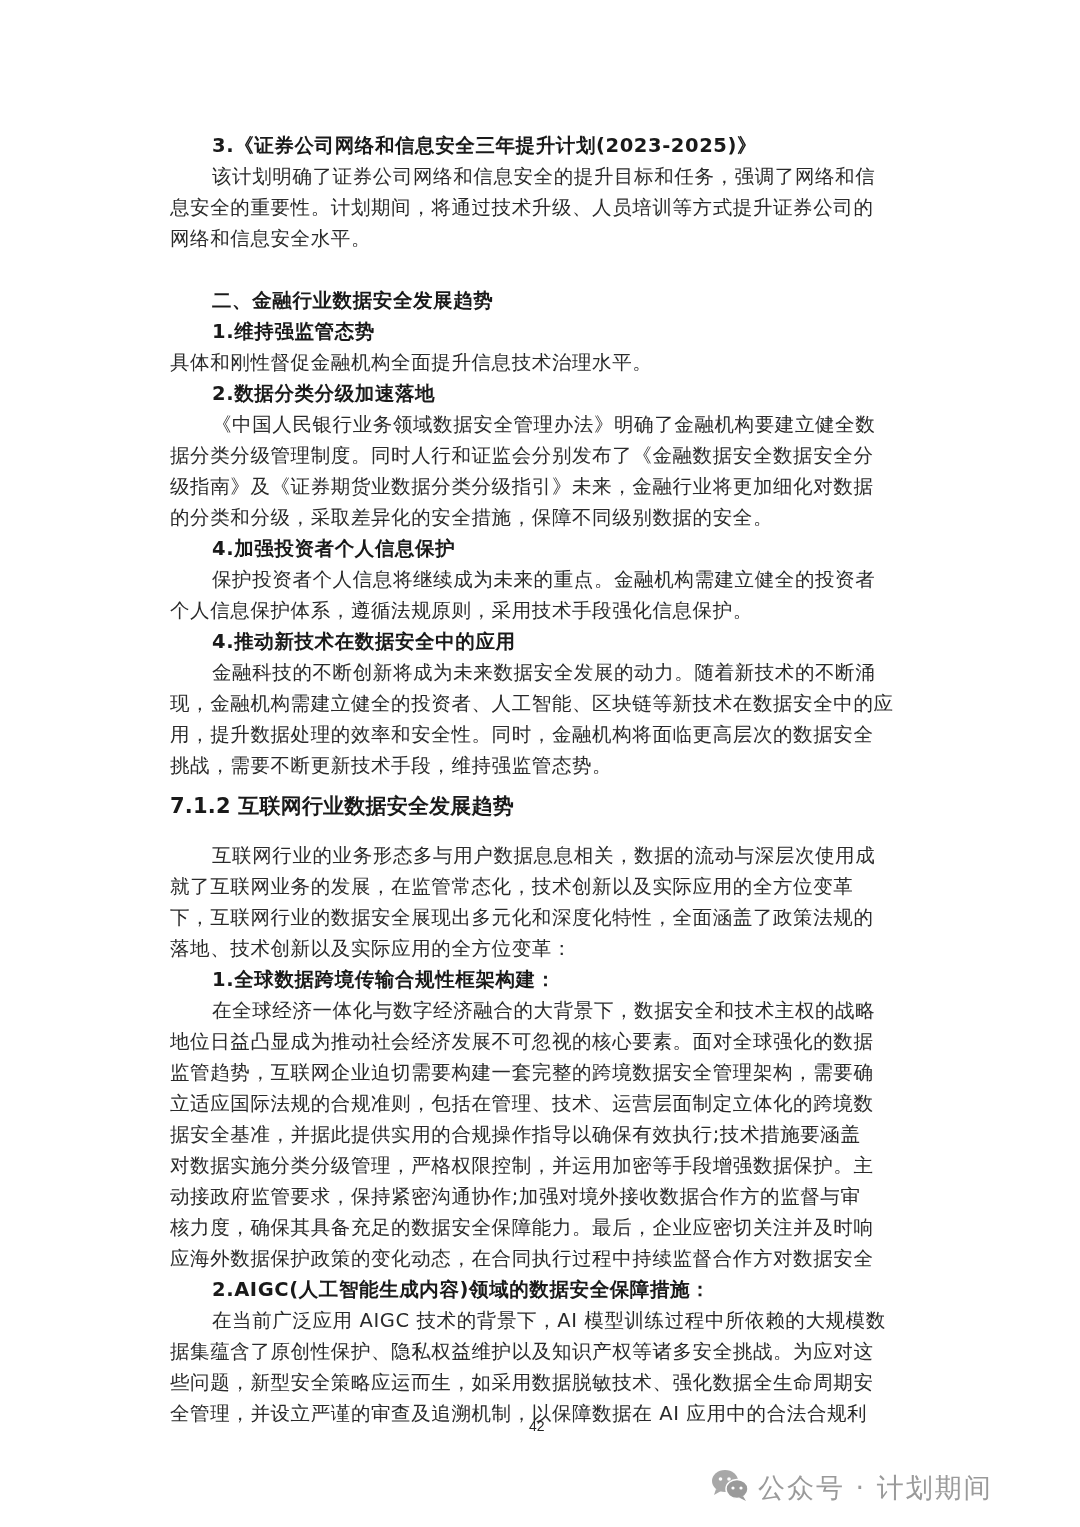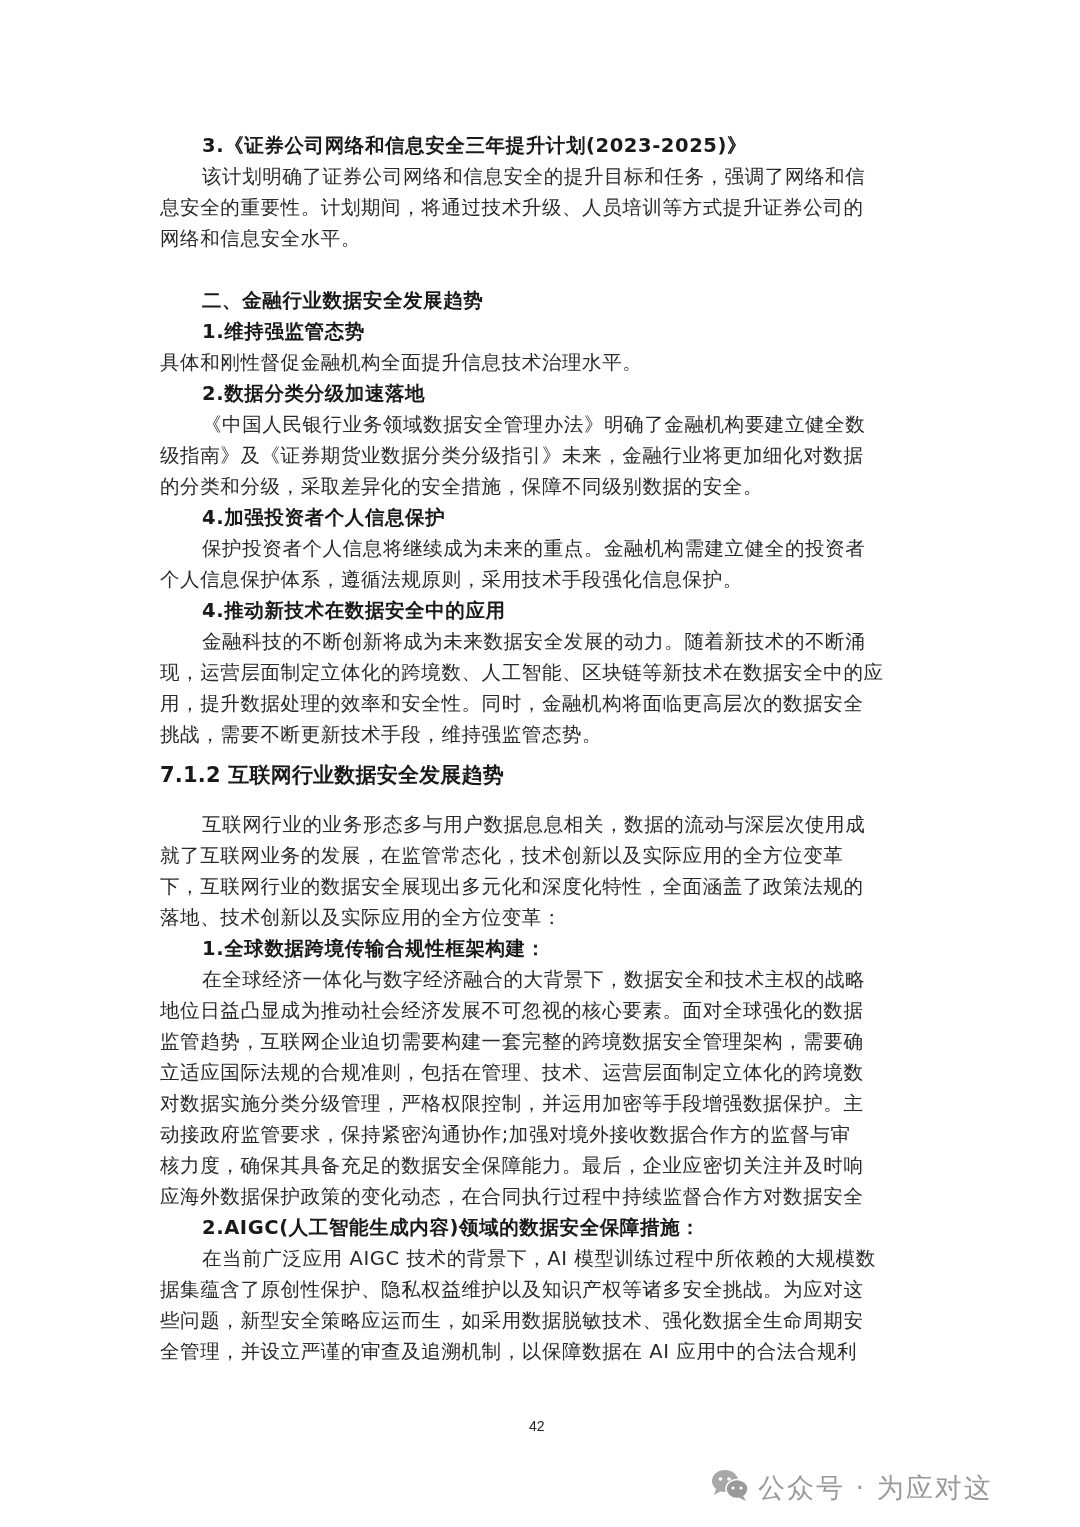--- a/index.html
+++ b/index.html
@@ -10,21 +10,21 @@
   body {
     width: 1080px;
     height: 1527px;
     position: relative;
     overflow: hidden;
     font-family: "DejaVu Sans", "Liberation Sans", sans-serif;
     color: #222222;
   }
   .page {
     position: absolute;
-    left: 160px;
+    left: 170px;
     top: 130px;
     width: 756px;
   }
   .line {
     font-size: 19.5px;
     line-height: 31px;
     height: 31px;
     white-space: nowrap;
     letter-spacing: 0.6px;
     color: #2a2a2a;
@@ -77,49 +77,51 @@
   <div style="height:31px"></div>
 
   <div>
     <div class="line bold indent">二、金融行业数据安全发展趋势</div>
 
     <div class="line bold indent">1.维持强监管态势</div>
     <div class="line">具体和刚性督促金融机构全面提升信息技术治理水平。</div>
 
     <div class="line bold indent">2.数据分类分级加速落地</div>
     <div class="line indent">《中国人民银行业务领域数据安全管理办法》明确了金融机构要建立健全数</div>
+    <div class="line">据分类分级管理制度。同时人行和证监会分别发布了《金融数据安全数据安全分</div>
     <div class="line">级指南》及《证券期货业数据分类分级指引》未来，金融行业将更加细化对数据</div>
     <div class="line">的分类和分级，采取差异化的安全措施，保障不同级别数据的安全。</div>
 
     <div class="line bold indent">4.加强投资者个人信息保护</div>
     <div class="line indent">保护投资者个人信息将继续成为未来的重点。金融机构需建立健全的投资者</div>
     <div class="line">个人信息保护体系，遵循法规原则，采用技术手段强化信息保护。</div>
 
     <div class="line bold indent">4.推动新技术在数据安全中的应用</div>
     <div class="line indent">金融科技的不断创新将成为未来数据安全发展的动力。随着新技术的不断涌</div>
-    <div class="line">现，运营层面制定立体化的跨境数、人工智能、区块链等新技术在数据安全中的应</div>
+    <div class="line">现，金融机构需建立健全的投资者、人工智能、区块链等新技术在数据安全中的应</div>
     <div class="line">用，提升数据处理的效率和安全性。同时，金融机构将面临更高层次的数据安全</div>
     <div class="line">挑战，需要不断更新技术手段，维持强监管态势。</div>
   </div>
 
   <div style="height:10px"></div>
 
   <div>
     <div class="section-heading">7.1.2 互联网行业数据安全发展趋势</div>
     <div style="height:18px"></div>
     <div class="line indent">互联网行业的业务形态多与用户数据息息相关，数据的流动与深层次使用成</div>
     <div class="line">就了互联网业务的发展，在监管常态化，技术创新以及实际应用的全方位变革</div>
     <div class="line">下，互联网行业的数据安全展现出多元化和深度化特性，全面涵盖了政策法规的</div>
     <div class="line">落地、技术创新以及实际应用的全方位变革：</div>
 
     <div class="line bold indent">1.全球数据跨境传输合规性框架构建：</div>
     <div class="line indent">在全球经济一体化与数字经济融合的大背景下，数据安全和技术主权的战略</div>
     <div class="line">地位日益凸显成为推动社会经济发展不可忽视的核心要素。面对全球强化的数据</div>
     <div class="line">监管趋势，互联网企业迫切需要构建一套完整的跨境数据安全管理架构，需要确</div>
     <div class="line">立适应国际法规的合规准则，包括在管理、技术、运营层面制定立体化的跨境数</div>
+    <div class="line">据安全基准，并据此提供实用的合规操作指导以确保有效执行;技术措施要涵盖</div>
     <div class="line">对数据实施分类分级管理，严格权限控制，并运用加密等手段增强数据保护。主</div>
     <div class="line">动接政府监管要求，保持紧密沟通协作;加强对境外接收数据合作方的监督与审</div>
     <div class="line">核力度，确保其具备充足的数据安全保障能力。最后，企业应密切关注并及时响</div>
     <div class="line">应海外数据保护政策的变化动态，在合同执行过程中持续监督合作方对数据安全</div>
 
     <div class="line bold indent">2.AIGC(人工智能生成内容)领域的数据安全保障措施：</div>
     <div class="line indent">在当前广泛应用 AIGC 技术的背景下，AI 模型训练过程中所依赖的大规模数</div>
     <div class="line">据集蕴含了原创性保护、隐私权益维护以及知识产权等诸多安全挑战。为应对这</div>
     <div class="line">些问题，新型安全策略应运而生，如采用数据脱敏技术、强化数据全生命周期安</div>
     <div class="line">全管理，并设立严谨的审查及追溯机制，以保障数据在 AI 应用中的合法合规利</div>
@@ -134,14 +136,14 @@
       <ellipse cx="15" cy="13" rx="13" ry="11" fill="#a8a8a8"></ellipse>
       <path d="M6 21 L4 27 L11 23 Z" fill="#a8a8a8"></path>
       <circle cx="10.5" cy="11" r="1.8" fill="#ffffff"></circle>
       <circle cx="19" cy="11" r="1.8" fill="#ffffff"></circle>
       <ellipse cx="27" cy="21" rx="11" ry="9.5" fill="#9a9a9a" stroke="#ffffff" stroke-width="1.5"></ellipse>
       <path d="M33 28 L36 33 L29 29.5 Z" fill="#9a9a9a"></path>
       <circle cx="23" cy="20" r="1.6" fill="#ffffff"></circle>
       <circle cx="31" cy="20" r="1.6" fill="#ffffff"></circle>
     </svg>
   </span>
-  <span>公众号 · 为应对这</span>
+  <span>公众号 · 计划期间</span>
 </div>
 
 </body></html>

